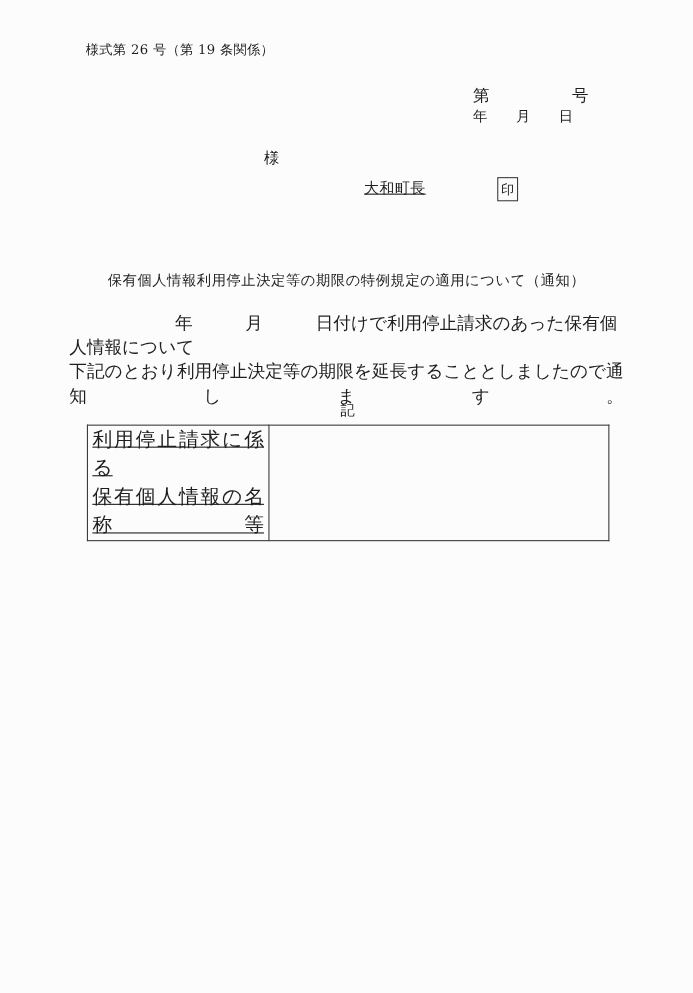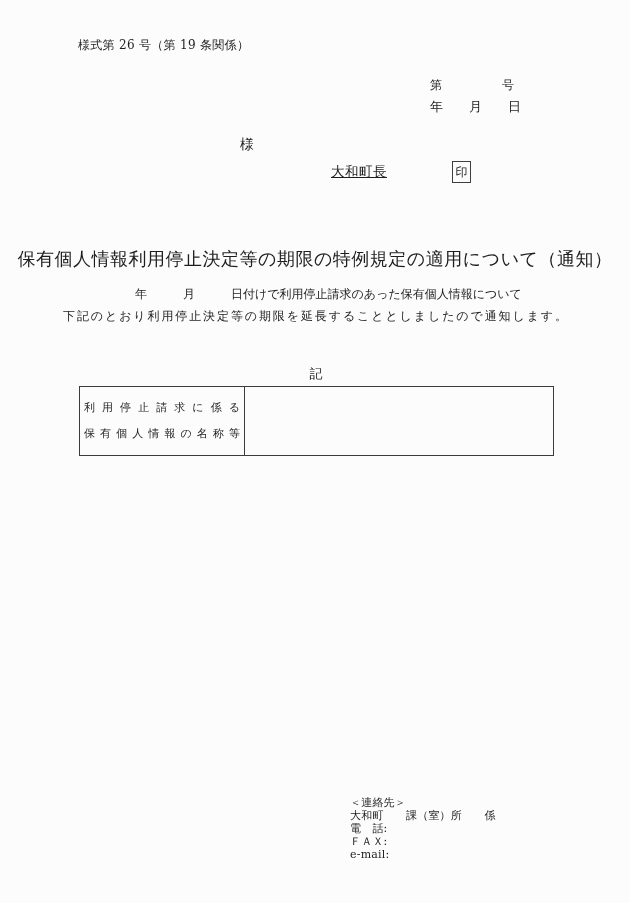--- a/index.html
+++ b/index.html
@@ -14,65 +14,66 @@
     height: 903px;
     background: #fcfcfc;
     overflow: hidden;
     font-size: 13px;
     line-height: 1.25;
   }
   .abs { position: absolute; }
 
   .form-number { left: 78px; top: 38px; font-size: 12px; letter-spacing: 0.3px; }
 
-  .doc-number-line { left: 430px; top: 78px; font-size: 12px; }
+  .doc-number-line { left: 430px; top: 78px; font-size: 15px; }
   .doc-date-line   { left: 430px; top: 99px; font-size: 13px; }
 
   .addressee { left: 240px; top: 136px; font-size: 14px; }
 
   .sender-name { left: 331px; top: 163px; font-size: 13.5px; letter-spacing: 0.5px; text-decoration: underline; }
   .seal-box {
     left: 452px; top: 161px;
     width: 19px; height: 22px;
     border: 1px solid #3f3f3f;
     text-align: center;
     font-size: 12px;
     line-height: 20px;
   }
 
   .doc-title {
     left: 0; top: 248px; width: 630px;
     text-align: center;
-    font-size: 18px;
+    font-size: 13px;
     letter-spacing: 0.5px;
   }
 
   .body-paragraph {
     left: 63px; top: 283px; width: 504px;
-    font-size: 12px;
+    font-size: 16px;
   }
   .body-line { line-height: 22px; }
   .body-line.just { text-align: justify; text-align-last: justify; }
 
   .section-marker {
     left: 79px; top: 366px; width: 474px;
     text-align: center;
     font-size: 13px;
   }
 
   .notice-table {
     left: 79px; top: 386px;
     border-collapse: collapse;
     table-layout: fixed;
     width: 474px;
   }
   .notice-table td {
     border: 1px solid #3c3c3c;
     vertical-align: middle;
-    font-size: 11px;
+    font-size: 18px;
+    text-decoration: underline;
   }
   .col-label { width: 165px; }
   .col-value { width: 309px; }
   .row-1 td { height: 69px; }
   .row-2 td { height: 155px; }
   .row-3 td { height: 47px; }
   .label-cell { padding: 0 4px; }
   .label-line {
     line-height: 26px;
     text-align: justify;
@@ -118,21 +119,14 @@
         <tr class="row-1">
       <td class="col-label label-cell">
         <div class="label-line">利用停止請求に係る</div>
         <div class="label-line">保有個人情報の名称等</div>
       </td>
       <td class="col-value"></td>
     </tr>
   </tbody>
     </table>
 
-  <div class="abs contact-block">
-    <div>＜連絡先＞</div>
-    <div>大和町　　課（室）所　　係</div>
-    <div>電　話:</div>
-    <div>ＦＡＸ:</div>
-    <div>e-mail:</div>
-  </div>
 
 </div>
 
 </body></html>

